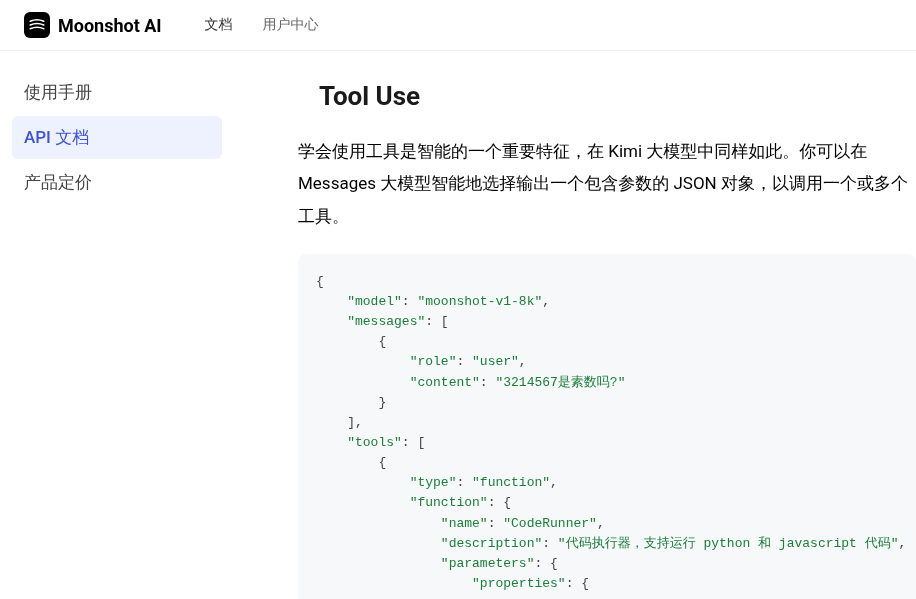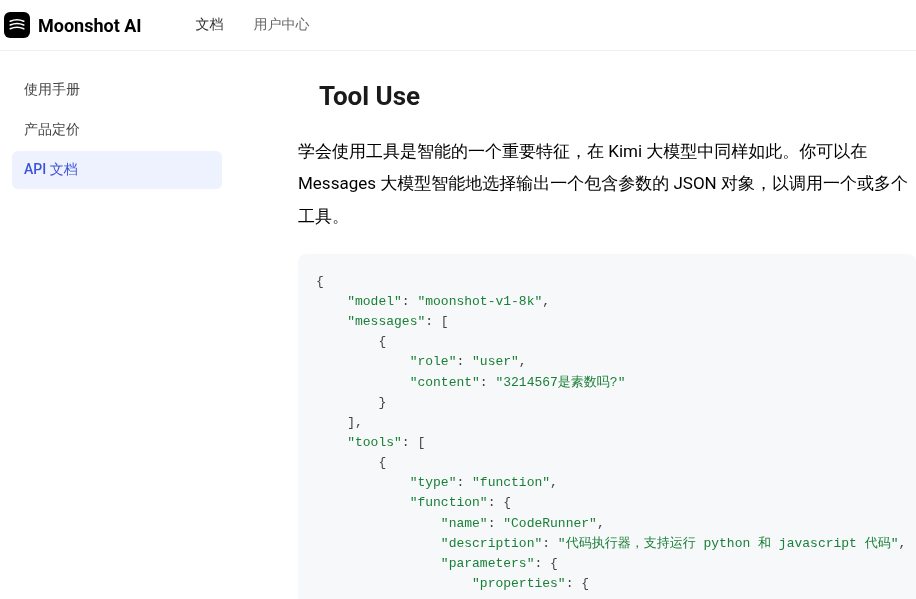--- a/index.html
+++ b/index.html
@@ -6,23 +6,23 @@
     body {
       font-family: -apple-system, BlinkMacSystemFont, "Segoe UI", Roboto, "Helvetica Neue", Arial, sans-serif;
       color: #1a1a1a;
       background: #fff;
       width: 916px;
       overflow-x: hidden;
     }
     .header {
       display: flex;
       align-items: center;
-      padding: 12px 4px;
+      padding: 12px 24px;
       border-bottom: 1px solid #f0f0f0;
-      gap: 24px;
+      gap: 13px;
     }
     .logo-group {
       display: flex;
       align-items: center;
       gap: 8px;
     }
     .logo-icon {
       width: 26px;
       height: 26px;
       background: #000;
@@ -53,21 +53,21 @@
       display: flex;
       min-height: calc(599px - 50px);
     }
     .sidebar {
       width: 234px;
       padding: 20px 12px;
       flex-shrink: 0;
     }
     .sidebar-item {
       padding: 10px 12px;
-      font-size: 14px;
+      font-size: 17px;
       color: #444;
       cursor: pointer;
       border-radius: 6px;
       margin-bottom: 2px;
     }
     .sidebar-item.active {
       background: #eef2ff;
       color: #3b52d9;
       font-weight: 500;
     }
@@ -118,22 +118,22 @@
   </div>
   <div class="nav-links">
     <span class="nav-link">文档</span>
     <span class="nav-link secondary">用户中心</span>
   </div>
 </div>
 
 <div class="layout">
   <div class="sidebar">
     <div class="sidebar-item">使用手册</div>
+    <div class="sidebar-item active">API 文档</div>
     <div class="sidebar-item">产品定价</div>
-    <div class="sidebar-item active">API 文档</div>
   </div>
 
   <div class="main">
     <h1 class="page-title">Tool Use</h1>
     <p class="paragraph">学会使用工具是智能的一个重要特征，在 Kimi 大模型中同样如此。你可以在 Messages 大模型智能地选择输出一个包含参数的 JSON 对象，以调用一个或多个工具。</p>
 
     <div class="code-block"><span class="pun">{</span>
     <span class="key">"model"</span><span class="pun">: </span><span class="str">"moonshot-v1-8k"</span><span class="pun">,</span>
     <span class="key">"messages"</span><span class="pun">: [</span>
         <span class="pun">{</span>

